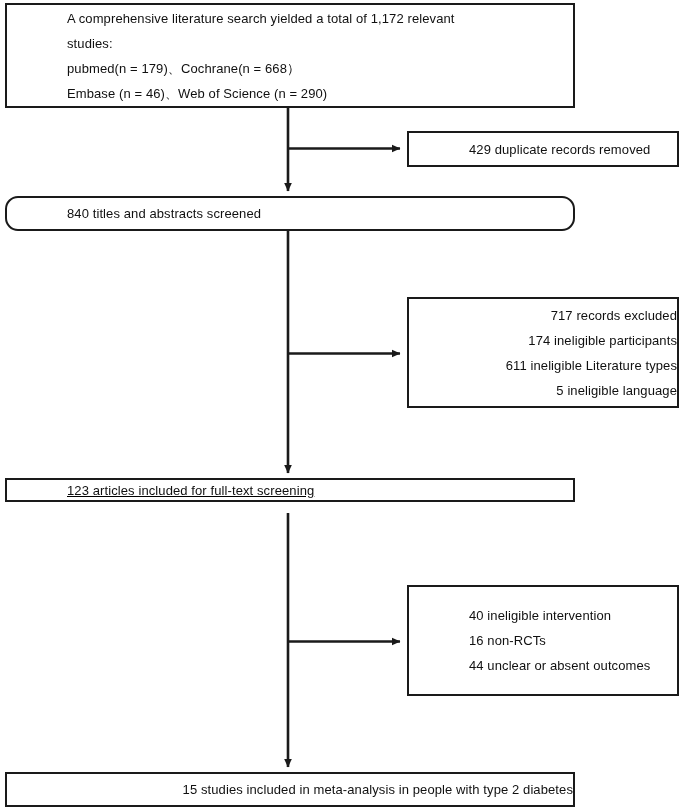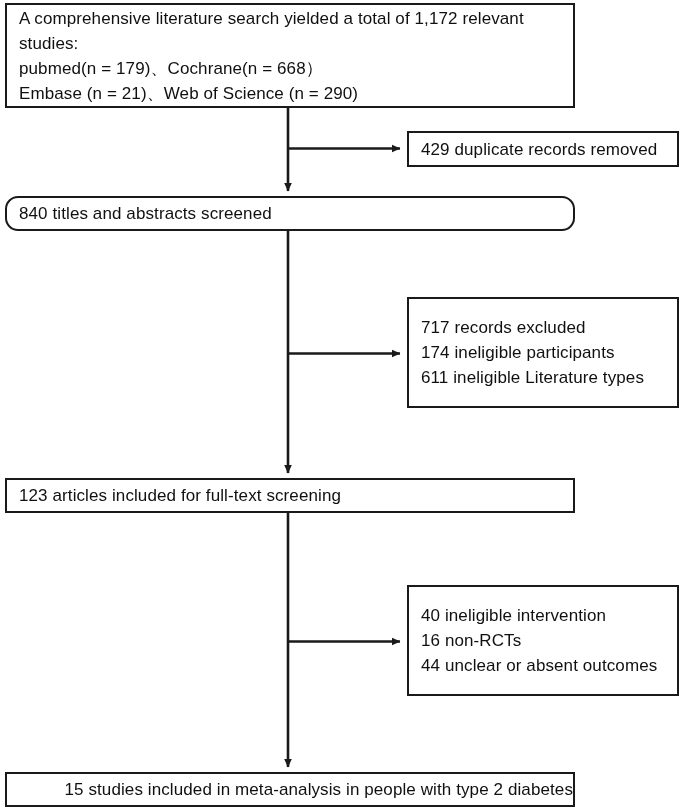--- a/index.html
+++ b/index.html
@@ -27,33 +27,34 @@
     position: absolute;
     box-sizing: border-box;
     border: 2px solid #1a1a1a;
     background: #ffffff;
     display: flex;
     flex-direction: column;
     justify-content: center;
   }
   .flow-box .line {
     display: block;
-    font-size: 17px;
+    font-size: 13px;
     line-height: 25px;
     color: #101010;
     white-space: pre;
     padding-left: 12px;
     letter-spacing: 0.1px;
+    margin-left: 48px;
   }
   
   #box-identification { left: 5px;   top: 3px;   width: 570px; height: 105px; }
   #box-duplicates     { left: 407px; top: 131px; width: 272px; height: 36px; }
   #box-screened       { left: 5px;   top: 196px; width: 570px; height: 35px; border-radius: 13px; }
-  #box-excluded-1     { left: 407px; top: 297px; width: 272px; height: 111px; }
-  #box-fulltext       { left: 5px;   top: 478px; width: 570px; height: 35px; }
+  #box-excluded-1     { left: 407px; top: 297px; width: 272px; height: 111px; align-items: flex-end; }
+  #box-fulltext       { left: 5px;   top: 478px; width: 570px; height: 24px; text-decoration: underline; }
   #box-excluded-2     { left: 407px; top: 585px; width: 272px; height: 111px; }
   #box-included       { left: 5px;   top: 772px; width: 570px; height: 35px; align-items: flex-end; }
 </style>
 </head>
 <body>
 
 <div id="diagram-root">
 
   <svg class="connector-layer" viewBox="0 0 685 808" width="685" height="808" xmlns="http://www.w3.org/2000/svg">
     <defs>
@@ -72,35 +73,36 @@
 
     <line x1="288" y1="513" x2="288" y2="767" stroke="#1a1a1a" stroke-width="2.6" marker-end="url(#arrowhead)"></line>
 
     <line x1="288" y1="641.5" x2="400" y2="641.5" stroke="#1a1a1a" stroke-width="2.6" marker-end="url(#arrowhead)"></line>
   </svg>
 
   <div class="flow-box" id="box-identification">
     <span class="line">A comprehensive literature search yielded a total of 1,172 relevant</span>
     <span class="line">studies:</span>
     <span class="line">pubmed(n = 179)、Cochrane(n = 668）</span>
-    <span class="line">Embase (n = 21)、Web of Science (n = 290)</span>
+    <span class="line">Embase (n = 46)、Web of Science (n = 290)</span>
   </div>
 
   <div class="flow-box" id="box-duplicates">
     <span class="line">429 duplicate records removed</span>
   </div>
 
   <div class="flow-box" id="box-screened">
     <span class="line">840 titles and abstracts screened</span>
   </div>
 
   <div class="flow-box" id="box-excluded-1">
     <span class="line">717 records excluded</span>
     <span class="line">174 ineligible participants</span>
     <span class="line">611 ineligible Literature types</span>
+    <span class="line">5 ineligible language</span>
   </div>
 
   <div class="flow-box" id="box-fulltext">
     <span class="line">123 articles included for full-text screening</span>
   </div>
 
   <div class="flow-box" id="box-excluded-2">
     <span class="line">40 ineligible intervention</span>
     <span class="line">16 non-RCTs</span>
     <span class="line">44 unclear or absent outcomes</span>

